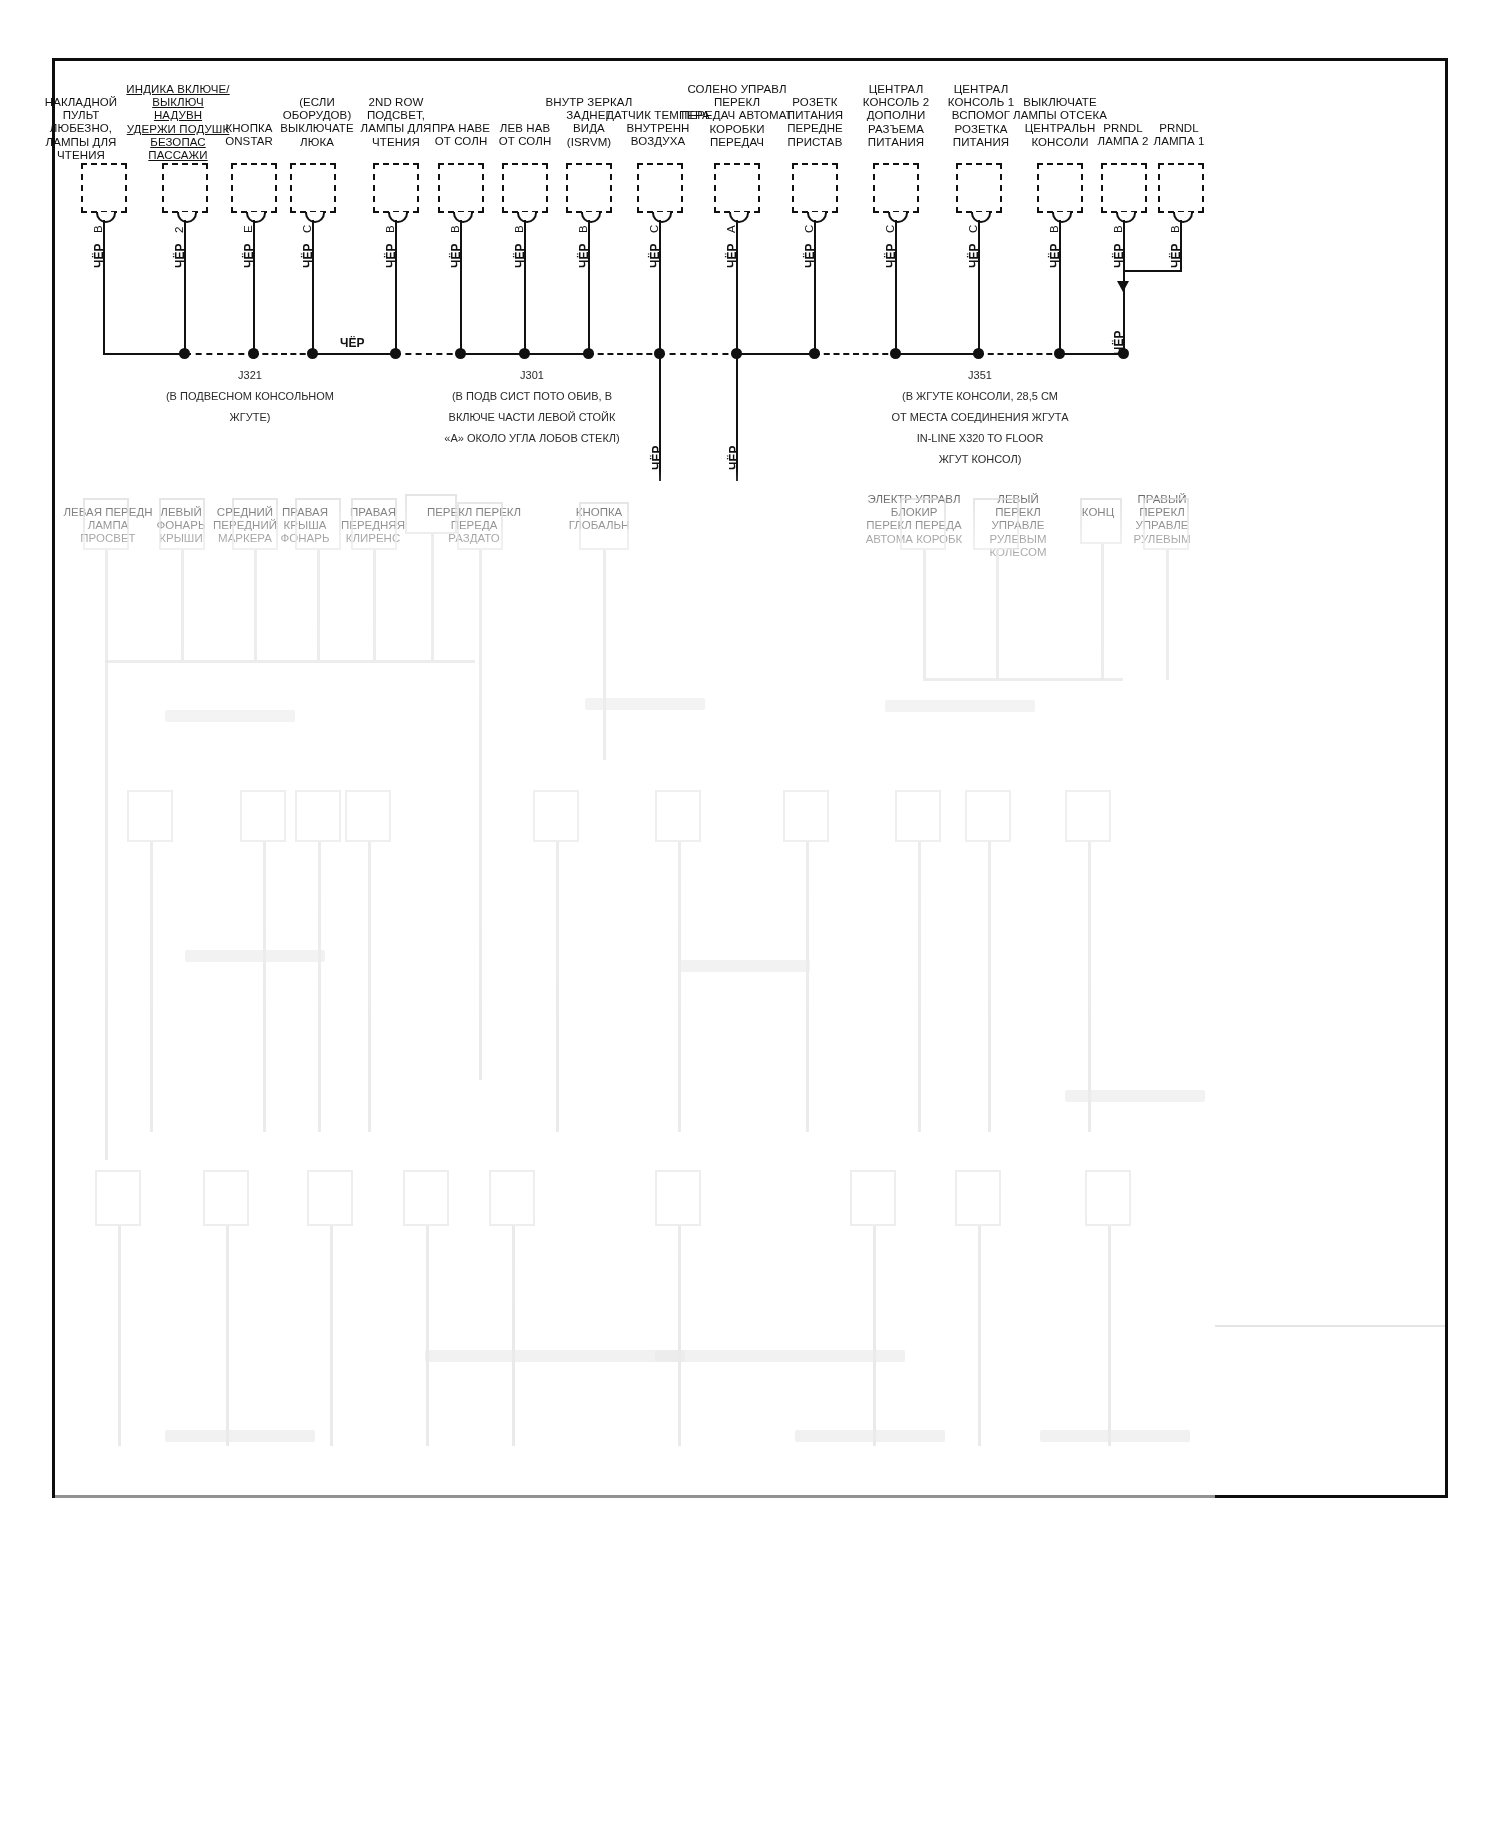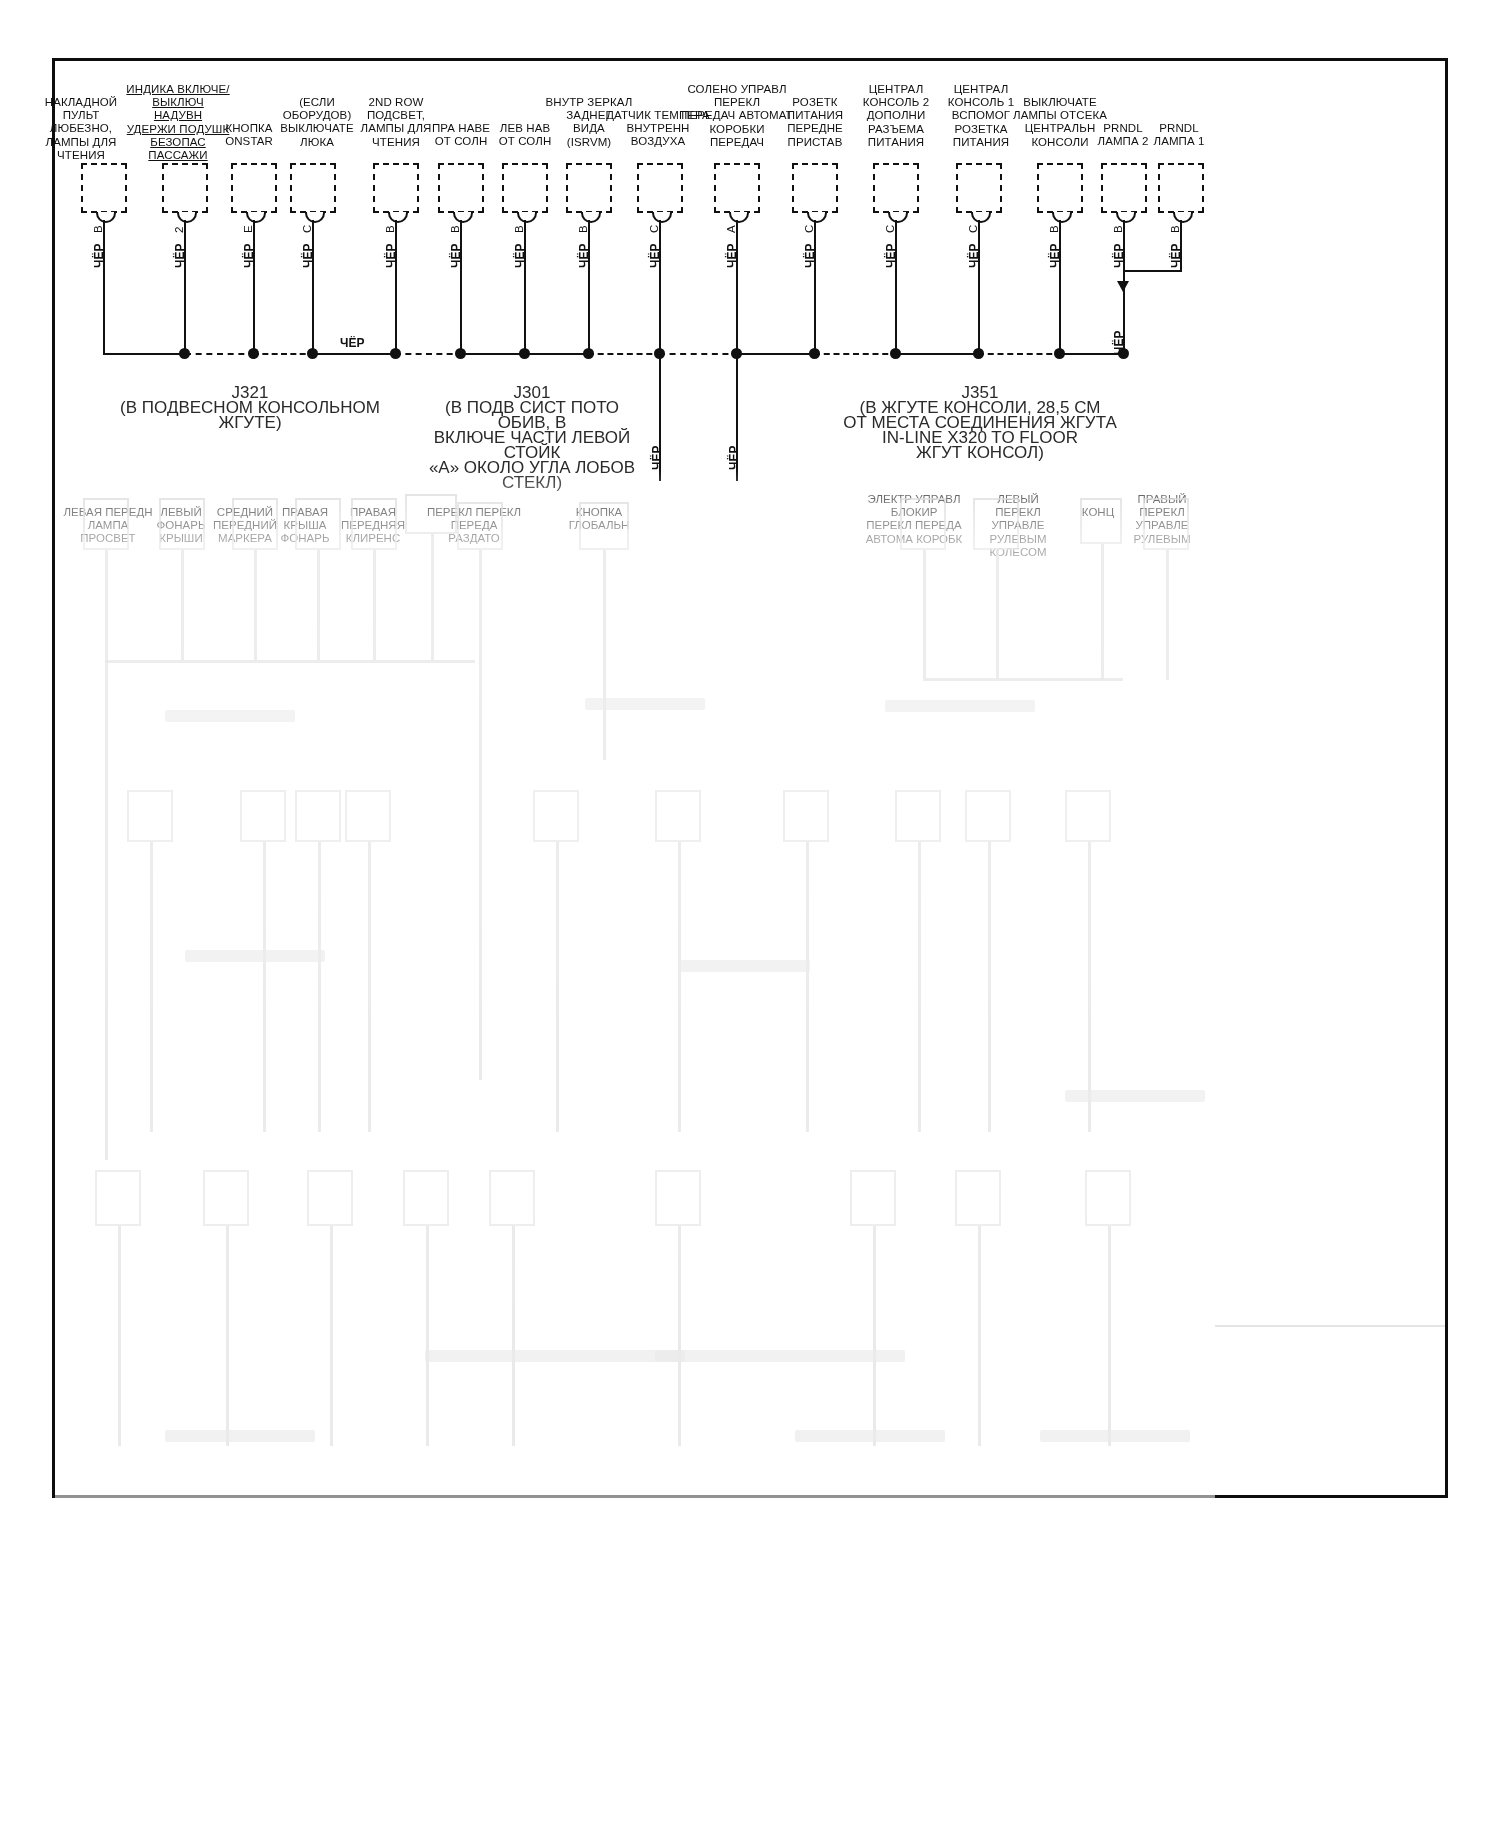--- a/index.html
+++ b/index.html
@@ -98,26 +98,25 @@
   }
   .wire-color-h {
     position: absolute;
     font-size: 12px;
     color: #111;
     white-space: nowrap;
     font-weight: 600;
   }
   .junction-note {
     position: absolute;
-    font-size: 17px;
-    line-height: 15px;
+    font-size: 11px;
+    line-height: 21px;
     color: #2a2a2a;
     text-align: center;
     white-space: pre-line;
-    margin-top: 20px;
   }
 
   
   #lower-region {
     position: absolute;
     left: 55px;
     top: 470px;
     width: 1160px;
     height: 1030px;
     overflow: hidden;

